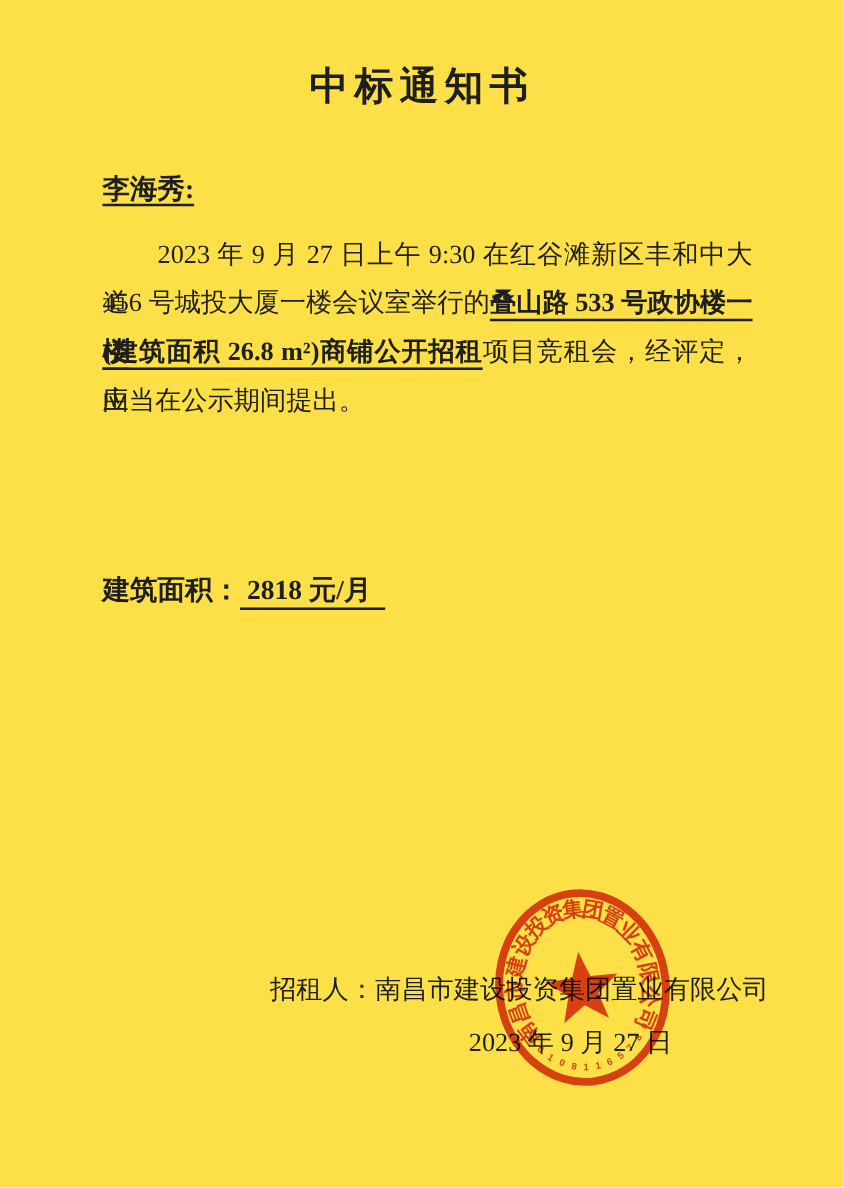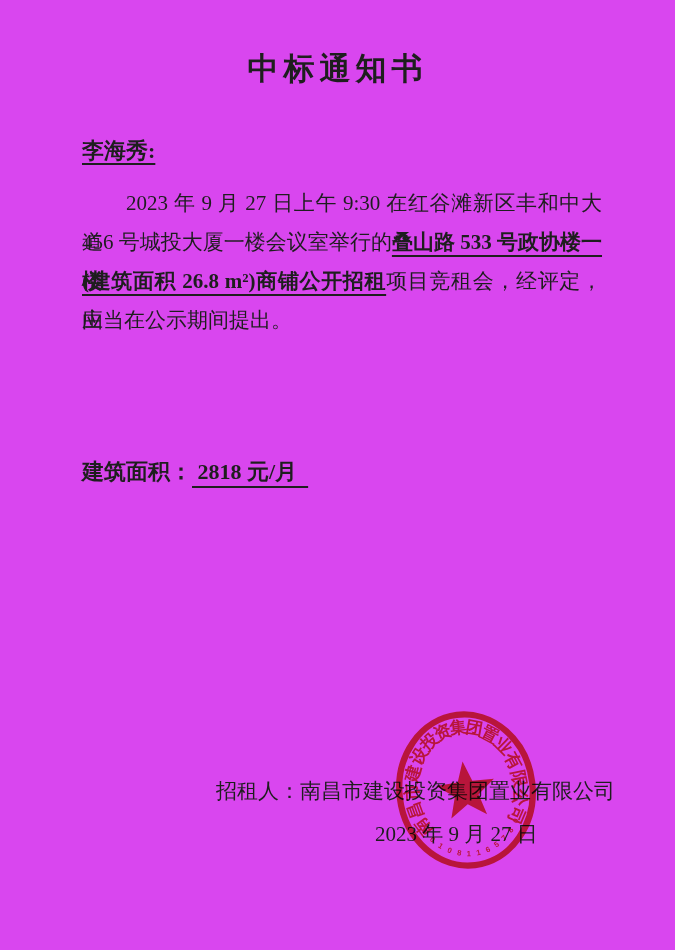--- a/index.html
+++ b/index.html
@@ -109,21 +109,21 @@
     font-size: 8.5px;
     font-weight: 700;
     fill: var(--seal, #d63a2e);
     text-anchor: middle;
     dominant-baseline: central;
   }
 </style>
 </head>
 <body>
 
-<div class="page" style="--ink: #1e1e1e; --seal: #d63a2e; background: #d946ef; padding-left: 17px;">
+<div class="page" style="--ink: #1e1e1e; --seal: #d63a2e; background: #fde047; padding-left: 17px;">
 
   <h1 class="title">中标通知书</h1>
 
   <div class="recipient">
     <span>李海秀:</span>
   </div>
 
   <div class="para" id="body-para">
       <div class="line justify indent"><span>2023 年 9 月 27 日上午 9:30 在红谷滩新区丰和中大道</span></div>
       <div class="line justify"><span>456 号城投大厦一楼会议室举行的</span><span class="seg-em">叠山路 533 号政协楼一楼</span></div>

